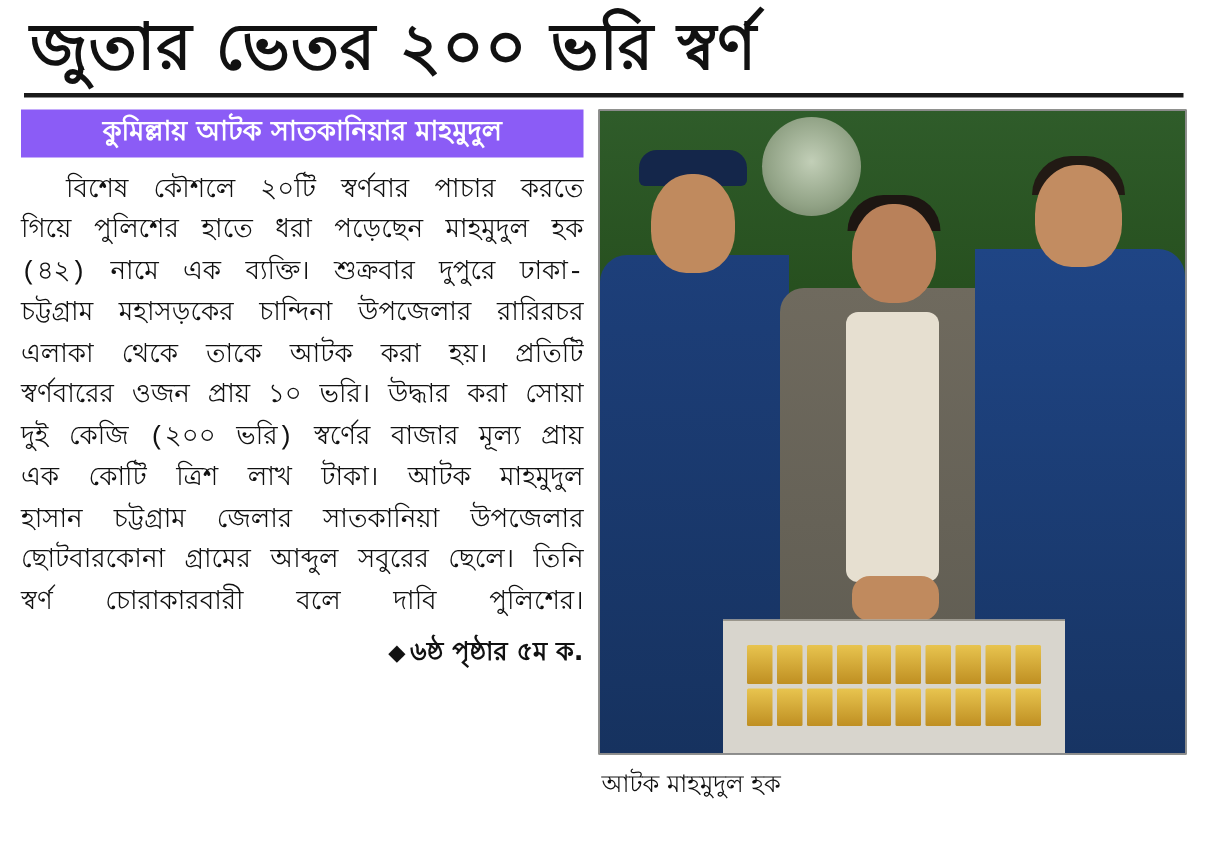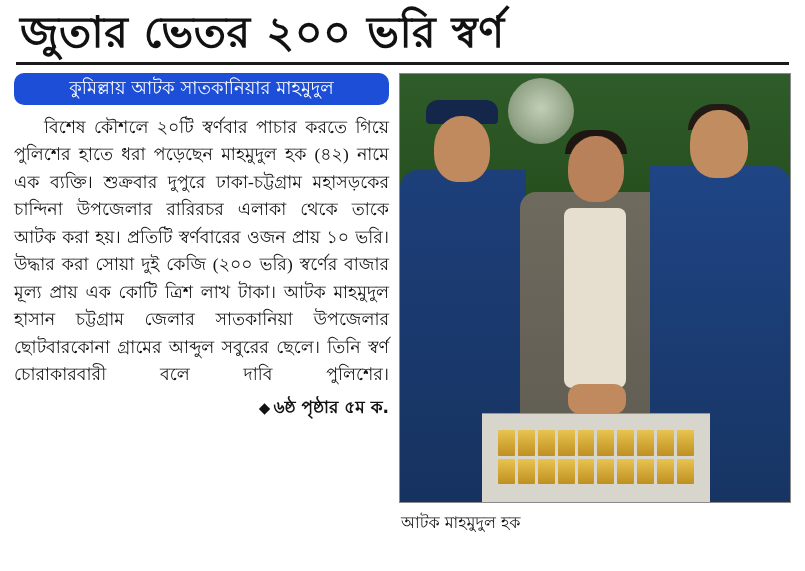--- a/index.html
+++ b/index.html
@@ -51,35 +51,34 @@
     display: flex;
     flex-direction: column;
   }
   .col-right {
     width: 392px;
     display: flex;
     flex-direction: column;
   }
   
   .subhead {
-    background: #1d4ed8;
+    background: #8b5cf6;
     color: #ffffff;
     font-family: "DejaVu Sans", sans-serif;
     font-size: 18px;
-    font-weight: normal;
+    font-weight: bold;
     text-align: center;
     padding: 5px 4px 7px 4px;
     line-height: 1.1;
     white-space: nowrap;
-    border-radius: 10px;
   }
   
   .article {
     margin-top: 9px;
-    font-family: Liberation Serif, serif;
+    font-family: Liberation Mono, monospace;
     font-size: 17.4px;
     line-height: 1.58;
     text-align: justify;
     text-align-last: justify;
     color: #111111;
     word-spacing: 1px;
   }
   .article p {
     margin: 0 0 1px 0;
     text-align: justify;

